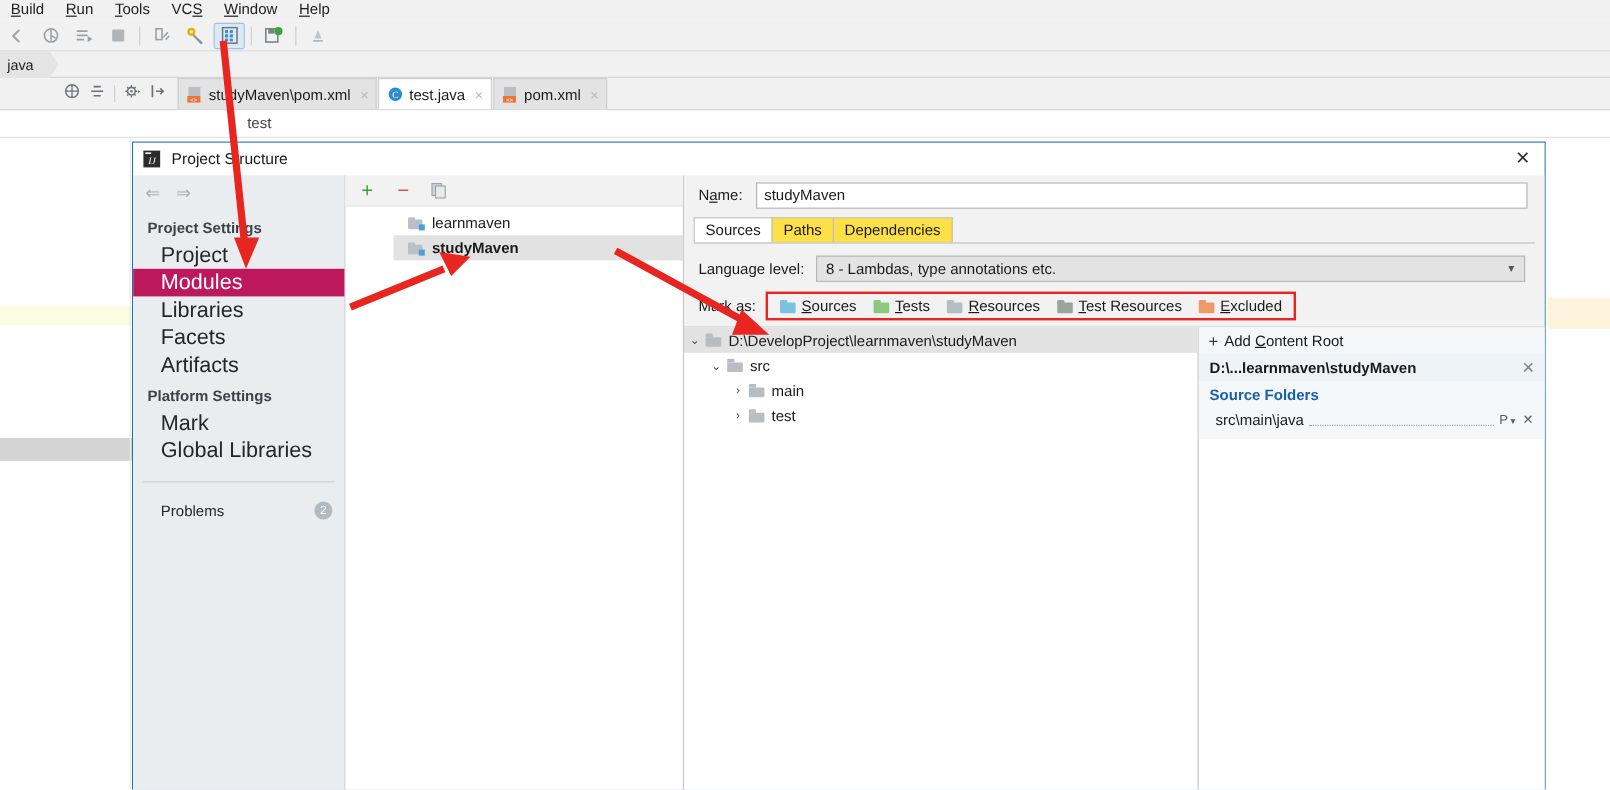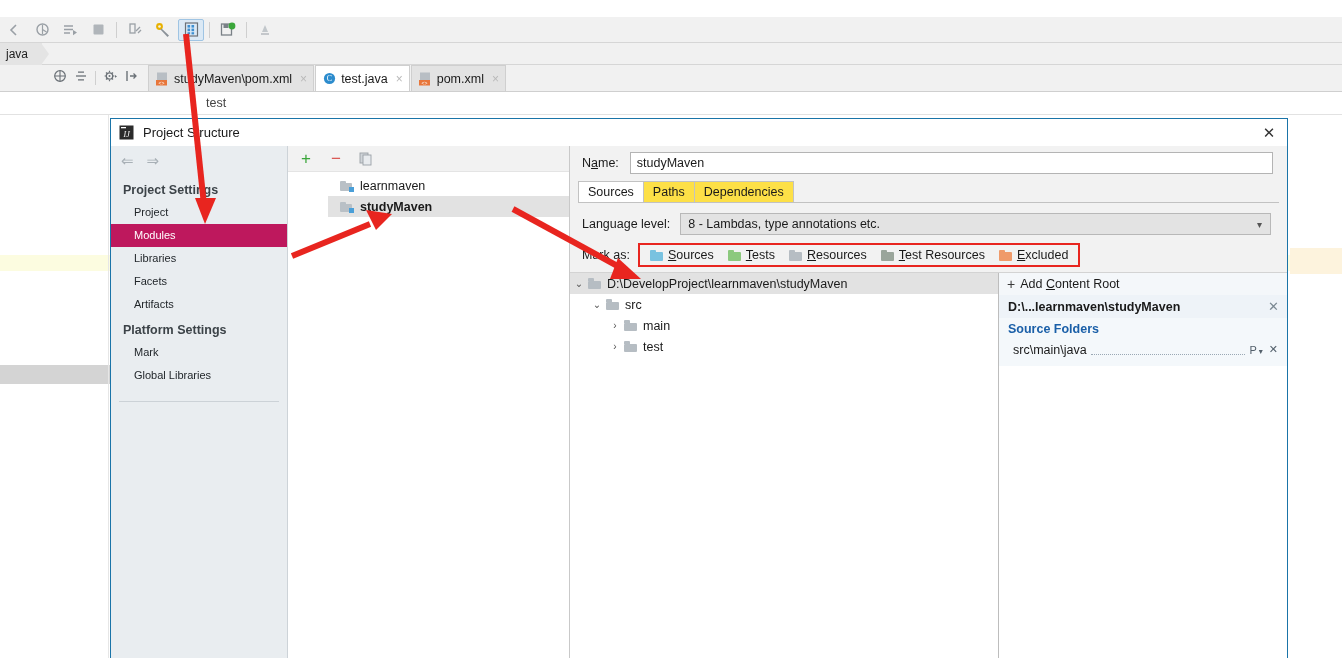--- a/index.html
+++ b/index.html
@@ -110,21 +110,21 @@
     width: 177px; background: #e9edf0; border-right: 1px solid #cdd3d8;
     display: flex; flex-direction: column;
   }
   .side-nav { height: 30px; display: flex; align-items: center; gap: 13px; padding-left: 10px; }
   .side-arrow { font-size: 15px; color: #a8b0b6; }
   .side-group {
     font-size: 12.5px; font-weight: bold; color: #3c4348;
     padding: 7px 0 4px 12px;
   }
   .side-item {
-    font-size: 11px; color: #22272b; height: 23px; line-height: 23px;
+    font-size: 18px; color: #22272b; height: 23px; line-height: 23px;
     padding-left: 23px;
   }
   .side-item.sel { background: #be185d; color: #fff; }
   .side-sep { height: 1px; background: #ccd2d7; margin: 14px 8px 0 8px; }
   .side-problems {
     display: flex; align-items: center; height: 23px; padding-left: 23px;
     padding-right: 10px; margin-top: 12px; font-size: 12.5px; color: #22272b;
   }
   .badge {
     margin-left: auto; width: 15px; height: 15px; border-radius: 50%;
@@ -234,20 +234,28 @@
 <body>
 
 <div id="app">
 
   <div class="editor-bg"></div>
   <div class="band-yellow"></div>
   <div class="band-yellow2"></div>
   <div class="band-gray"></div>
   <div class="gutter-line"></div>
 
+  <div class="menubar">
+    <div class="menu-item"><u>B</u><span>uild</span></div>
+    <div class="menu-item"><u>R</u>un</div>
+    <div class="menu-item"><u>T</u>ools</div>
+    <div class="menu-item">VC<u>S</u></div>
+    <div class="menu-item"><u>W</u>indow</div>
+    <div class="menu-item"><u>H</u>elp</div>
+  </div>
 
   <div class="toolbar">
     <div class="tb-icon">
       <svg width="14" height="14" viewBox="0 0 14 14">
           <path d="M9 2 L4 7 L9 12" stroke="#9aa0a6" stroke-width="1.6" fill="none"></path>
         </svg>
     </div>
     <div class="tb-icon">
       <svg width="15" height="15" viewBox="0 0 15 15">
           <circle cx="7.5" cy="7.5" r="5.5" stroke="#9aa0a6" stroke-width="1.4" fill="none"></circle>
@@ -410,20 +418,24 @@
         <div class="side-item sel">Modules</div>
         <div class="side-item">Libraries</div>
         <div class="side-item">Facets</div>
         <div class="side-item">Artifacts</div>
 
         <div class="side-group">Platform Settings</div>
         <div class="side-item">Mark</div>
         <div class="side-item">Global Libraries</div>
 
         <div class="side-sep"></div>
+        <div class="side-problems">
+          <span>Problems</span>
+          <span class="badge">2</span>
+        </div>
       </div>
 
       <div class="modcol">
         <div class="mod-toolbar">
           <span class="mod-tb-btn" style="color:#3aa63a">+</span>
           <span class="mod-tb-btn" style="color:#d9534f">−</span>
           <span class="mod-tb-btn">
             <svg width="14" height="14" viewBox="0 0 14 14">
                 <rect x="1" y="1" width="8" height="10" fill="#cfd4d8" stroke="#9aa0a6" stroke-width="0.9"></rect>
                 <rect x="4" y="3" width="8" height="10" fill="#e8ebee" stroke="#9aa0a6" stroke-width="0.9"></rect>

